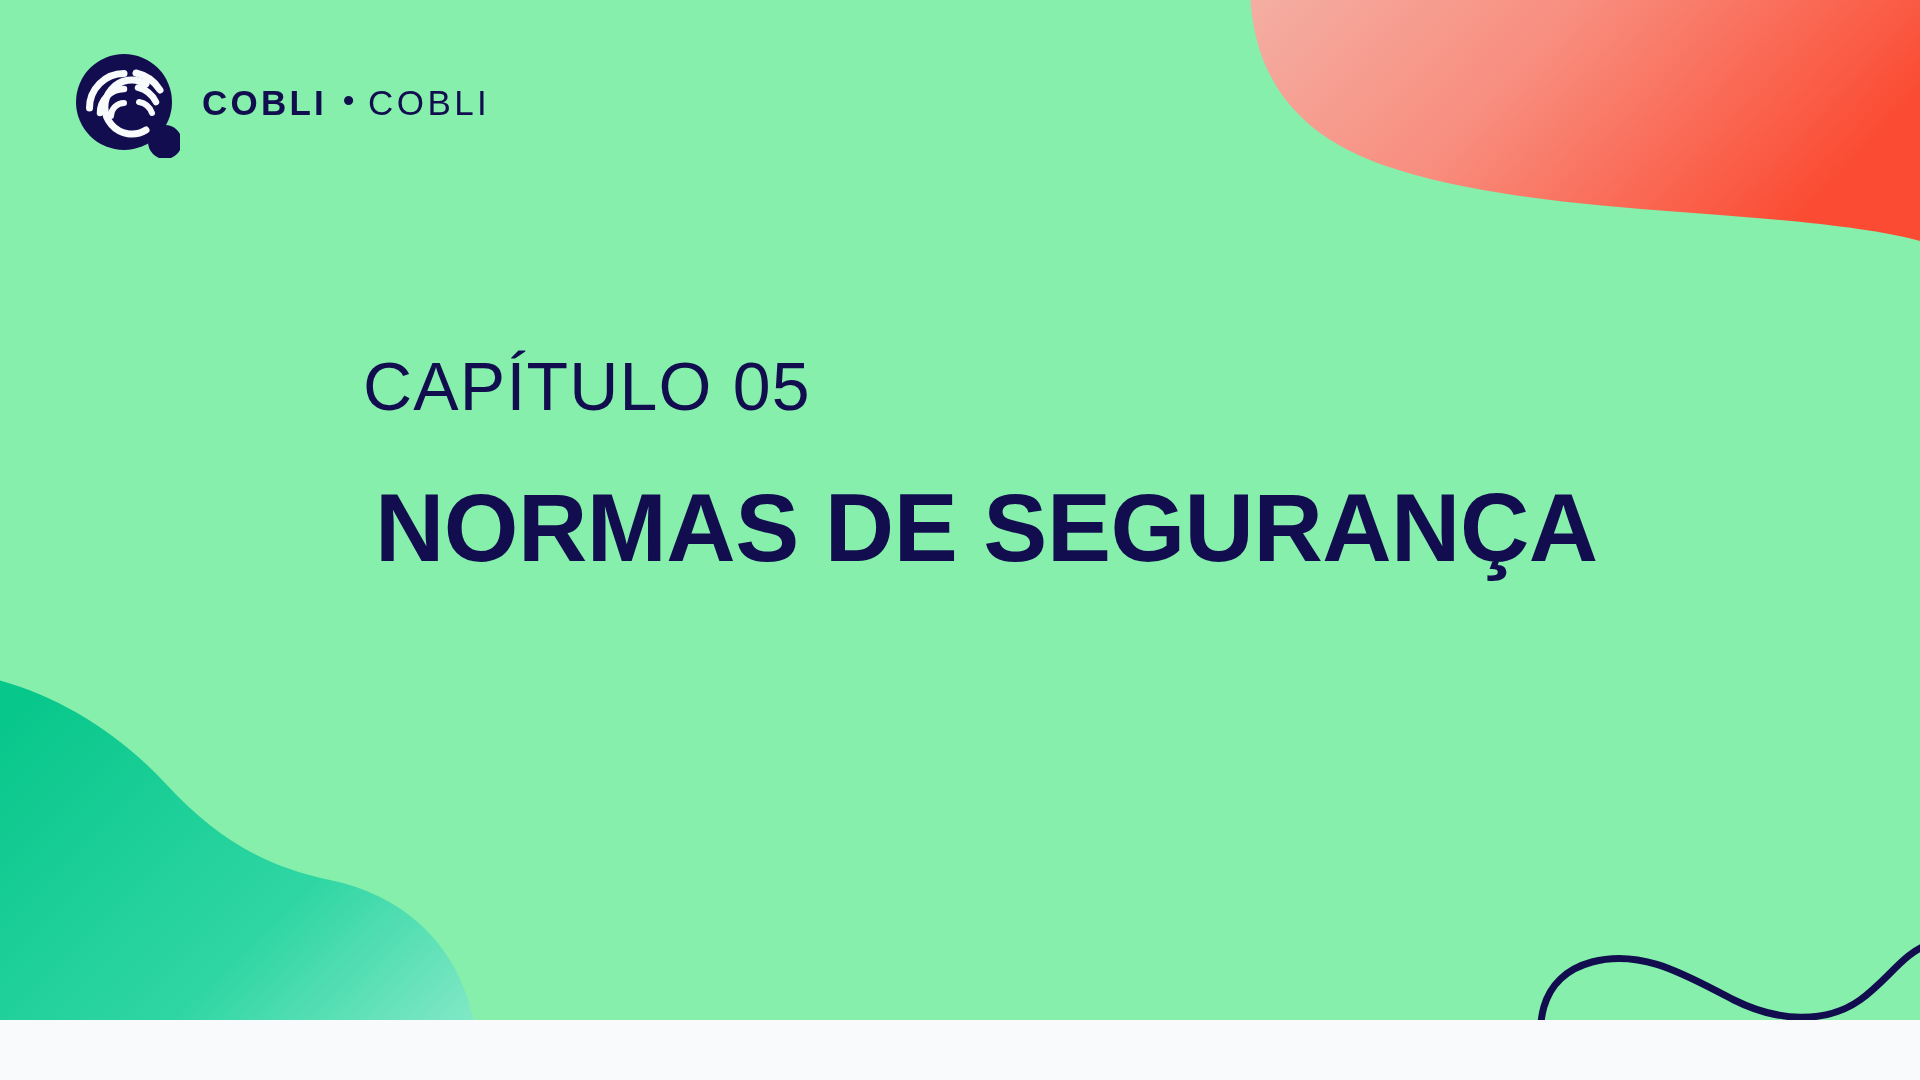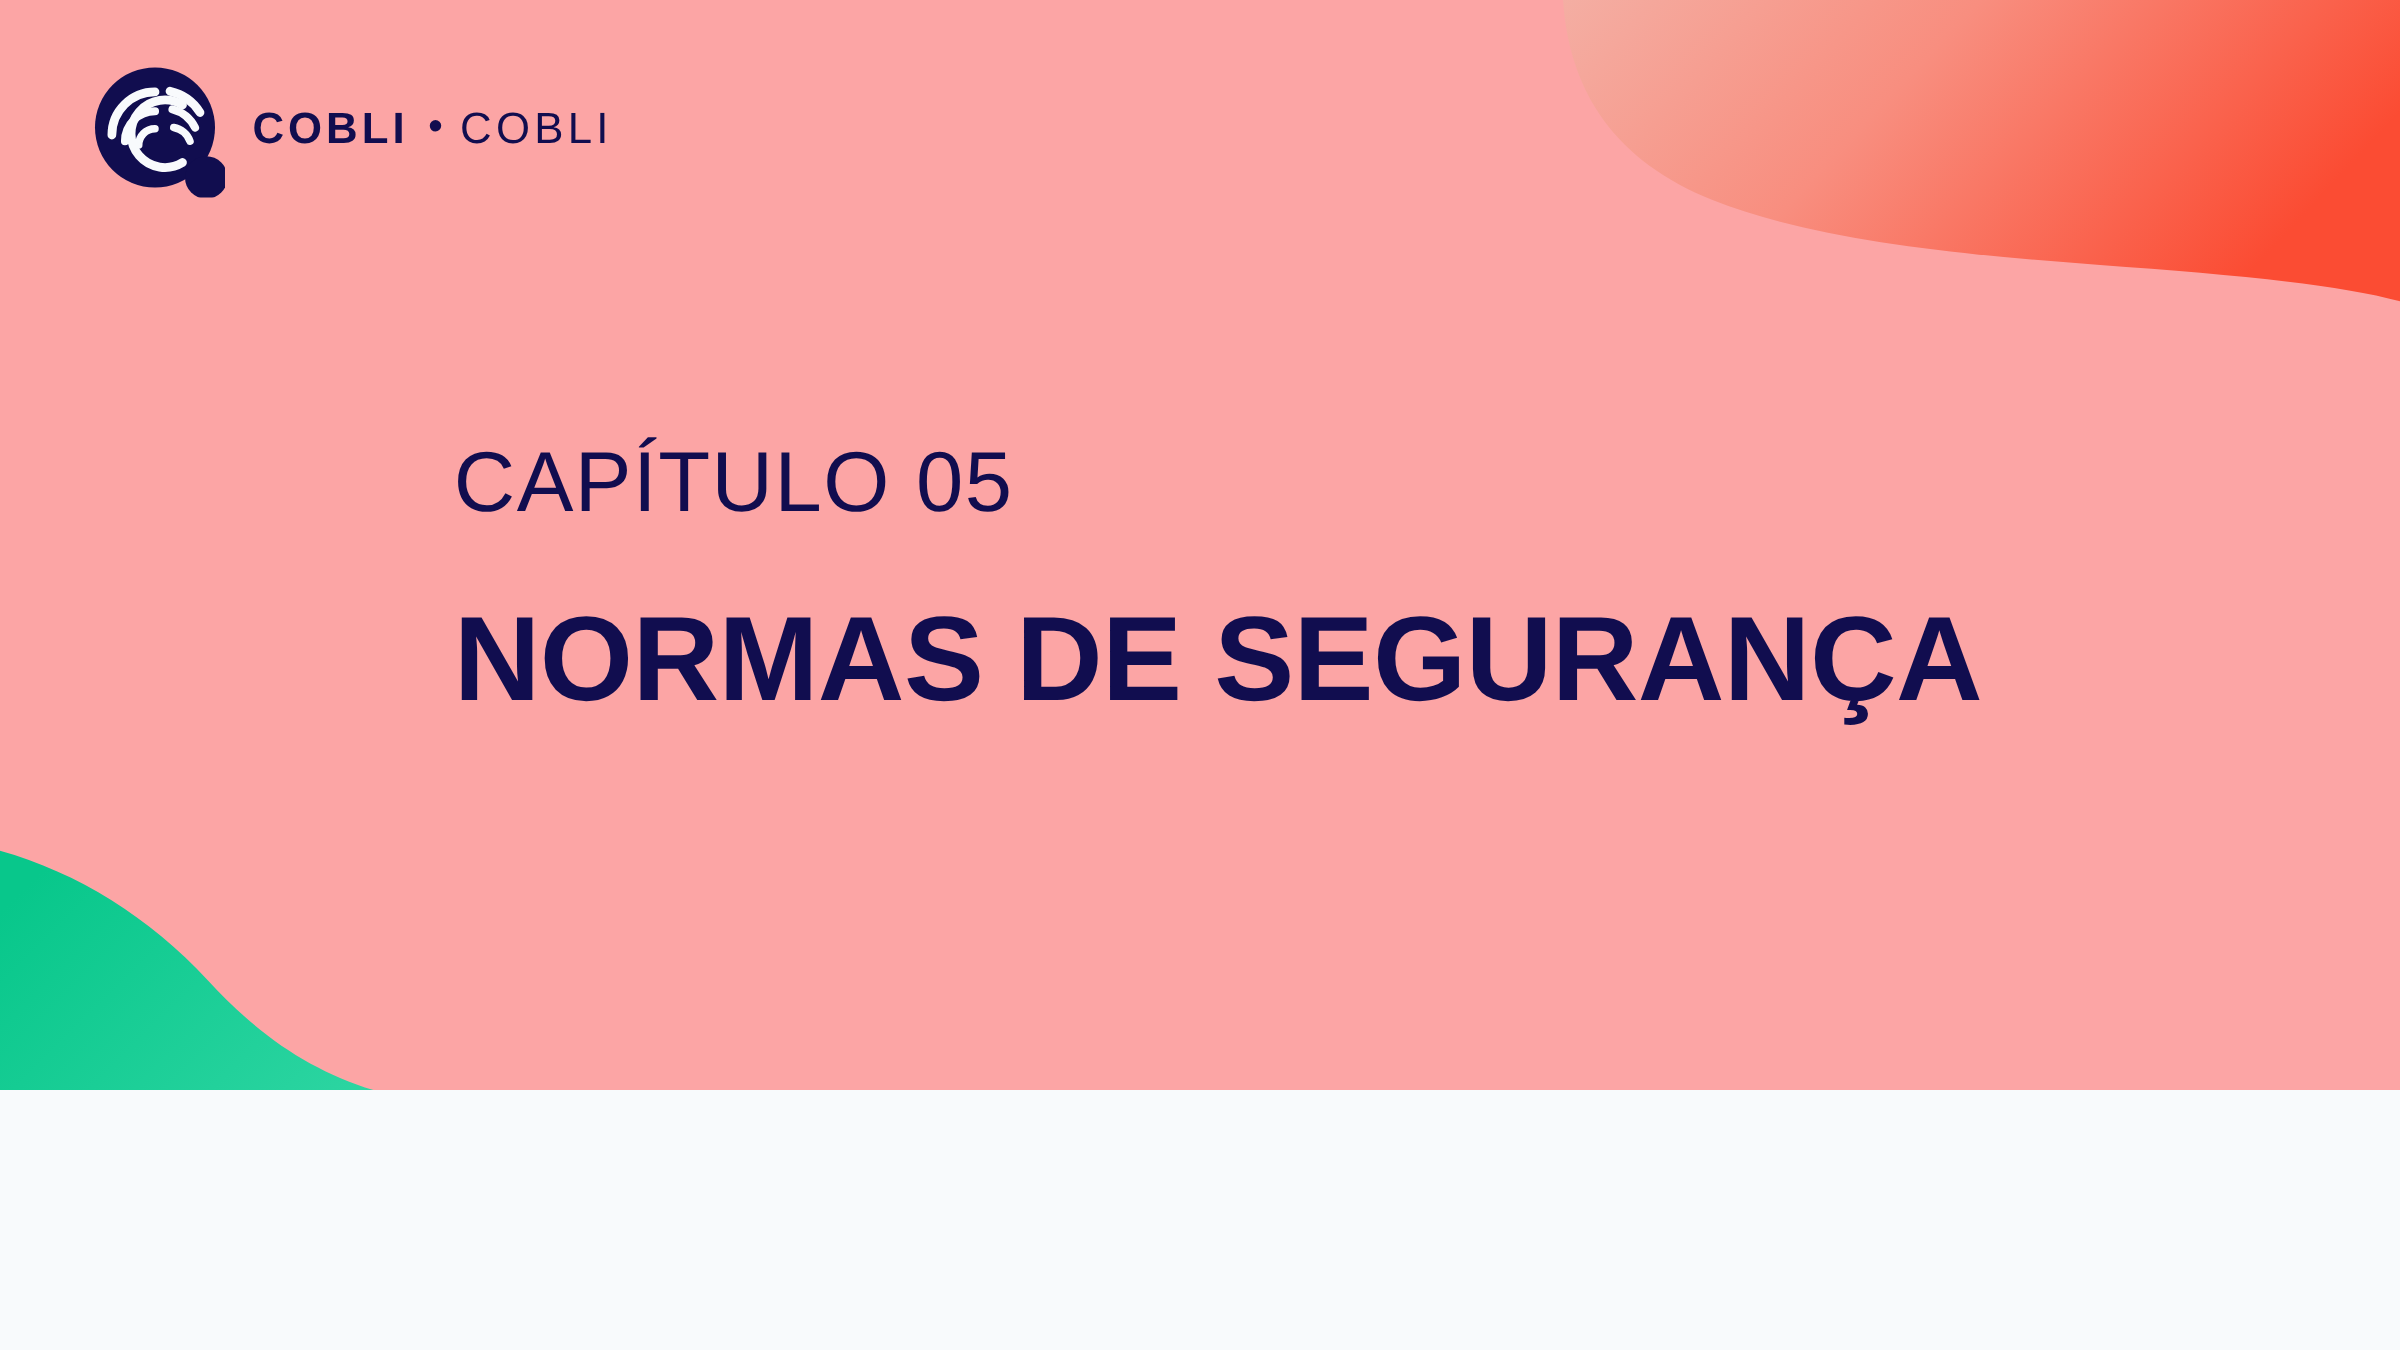--- a/index.html
+++ b/index.html
@@ -11,22 +11,22 @@
     overflow: hidden;
   }
   body {
     font-family: "Liberation Sans", "DejaVu Sans", sans-serif;
     background: #F8FAFC;
   }
 
   #slide {
     position: relative;
     width: 1920px;
-    height: 872px;
-    background: #fca5a5;
+    height: 1020px;
+    background: #86efac;
     overflow: hidden;
   }
 
   
   .deco-layer {
     position: absolute;
     inset: 0;
     width: 1920px;
     height: 1080px;
     pointer-events: none;
@@ -94,21 +94,21 @@
     line-height: 1;
     margin: 0 0 52px 0;
     white-space: nowrap;
   }
   #slide-title {
     font-size: 96px;
     font-weight: 700;
     letter-spacing: -0.5px;
     color: #110D4F;
     line-height: 1.16;
-    margin: 0;
+    margin: 12px;
     text-transform: uppercase;
   }
   #slide-title .title-line {
     display: block;
     white-space: nowrap;
   }
 </style>
 </head>
 <body>
 

